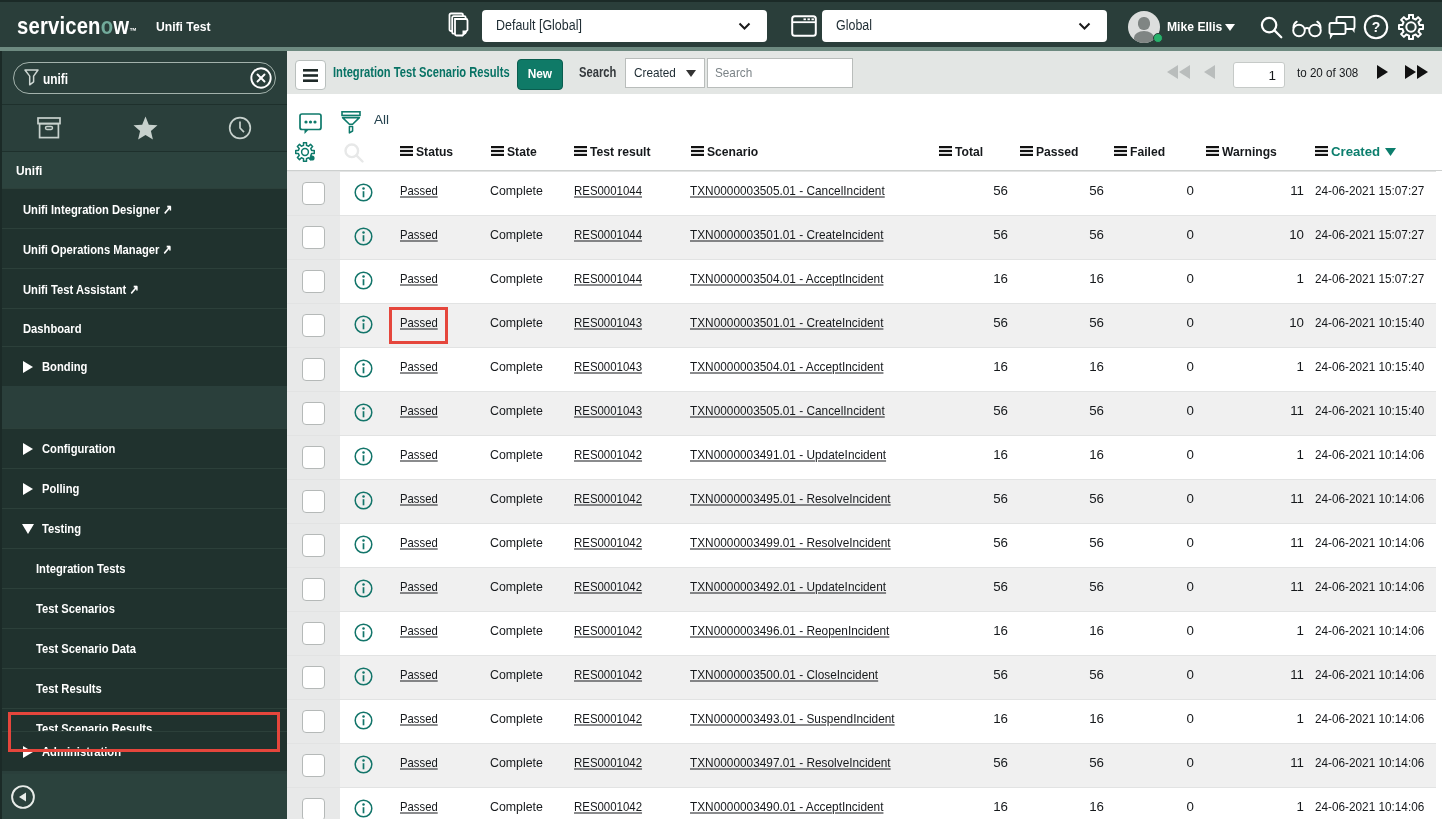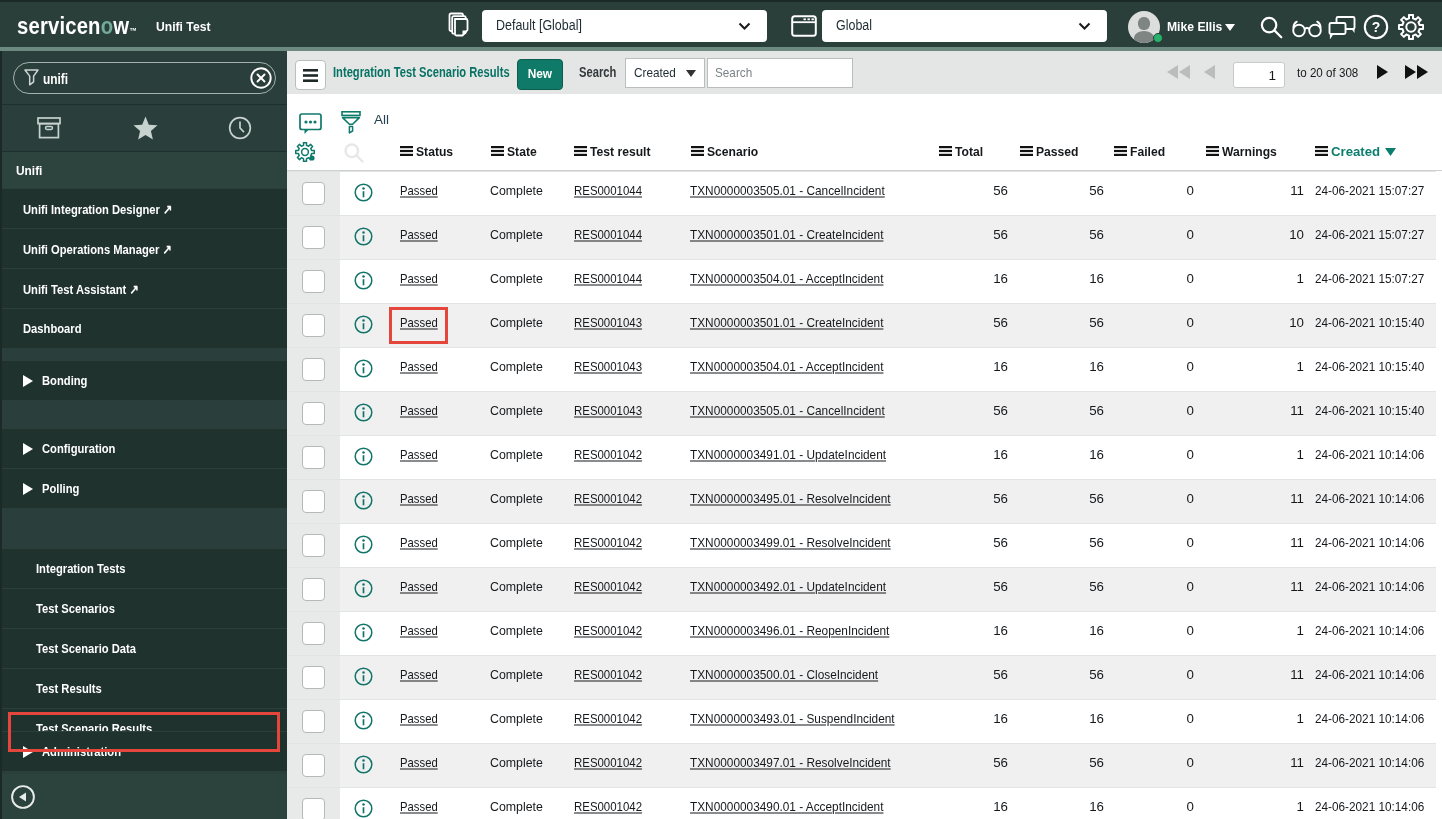--- a/index.html
+++ b/index.html
@@ -128,21 +128,21 @@
     </div>
     <div class="item" style="top:177px;">
       <div class="it" style="left:21px;">Unifi Operations Manager ↗</div>
     </div>
     <div class="item" style="top:217px;">
       <div class="it" style="left:21px;">Unifi Test Assistant ↗</div>
     </div>
     <div class="item" style="top:257px;">
       <div class="it" style="left:21px;">Dashboard</div>
     </div>
-    <div class="item" style="top:309px;">
+    <div class="item" style="top:295px;">
       <div class="ab" style="left:21px;top:14px;">
         <svg width="10" height="12" viewBox="0 0 10 12">
           <path d="M0 0 L10 6.0 L0 12 z" fill="#fff"></path>
         </svg>
       </div>
       <div class="it" style="left:40px;">Bonding</div>
     </div>
     <div class="item" style="top:377px;">
       <div class="ab" style="left:21px;top:14px;">
         <svg width="10" height="12" viewBox="0 0 10 12">
@@ -151,20 +151,28 @@
       </div>
       <div class="it" style="left:40px;">Configuration</div>
     </div>
     <div class="item" style="top:417px;">
       <div class="ab" style="left:21px;top:14px;">
         <svg width="10" height="12" viewBox="0 0 10 12">
           <path d="M0 0 L10 6.0 L0 12 z" fill="#fff"></path>
         </svg>
       </div>
       <div class="it" style="left:40px;">Polling</div>
+    </div>
+    <div class="item" style="top:457px;">
+      <div class="ab" style="left:20px;top:15px;">
+        <svg width="12" height="10" viewBox="0 0 12 10">
+          <path d="M0 0 L12 0 L6.0 10 z" fill="#fff"></path>
+        </svg>
+      </div>
+      <div class="it" style="left:40px;">Testing</div>
     </div>
     <div class="item" style="top:497px;">
       <div class="it" style="left:34px;">Integration Tests</div>
     </div>
     <div class="item" style="top:537px;">
       <div class="it" style="left:34px;">Test Scenarios</div>
     </div>
     <div class="item" style="top:577px;">
       <div class="it" style="left:34px;">Test Scenario Data</div>
     </div>

